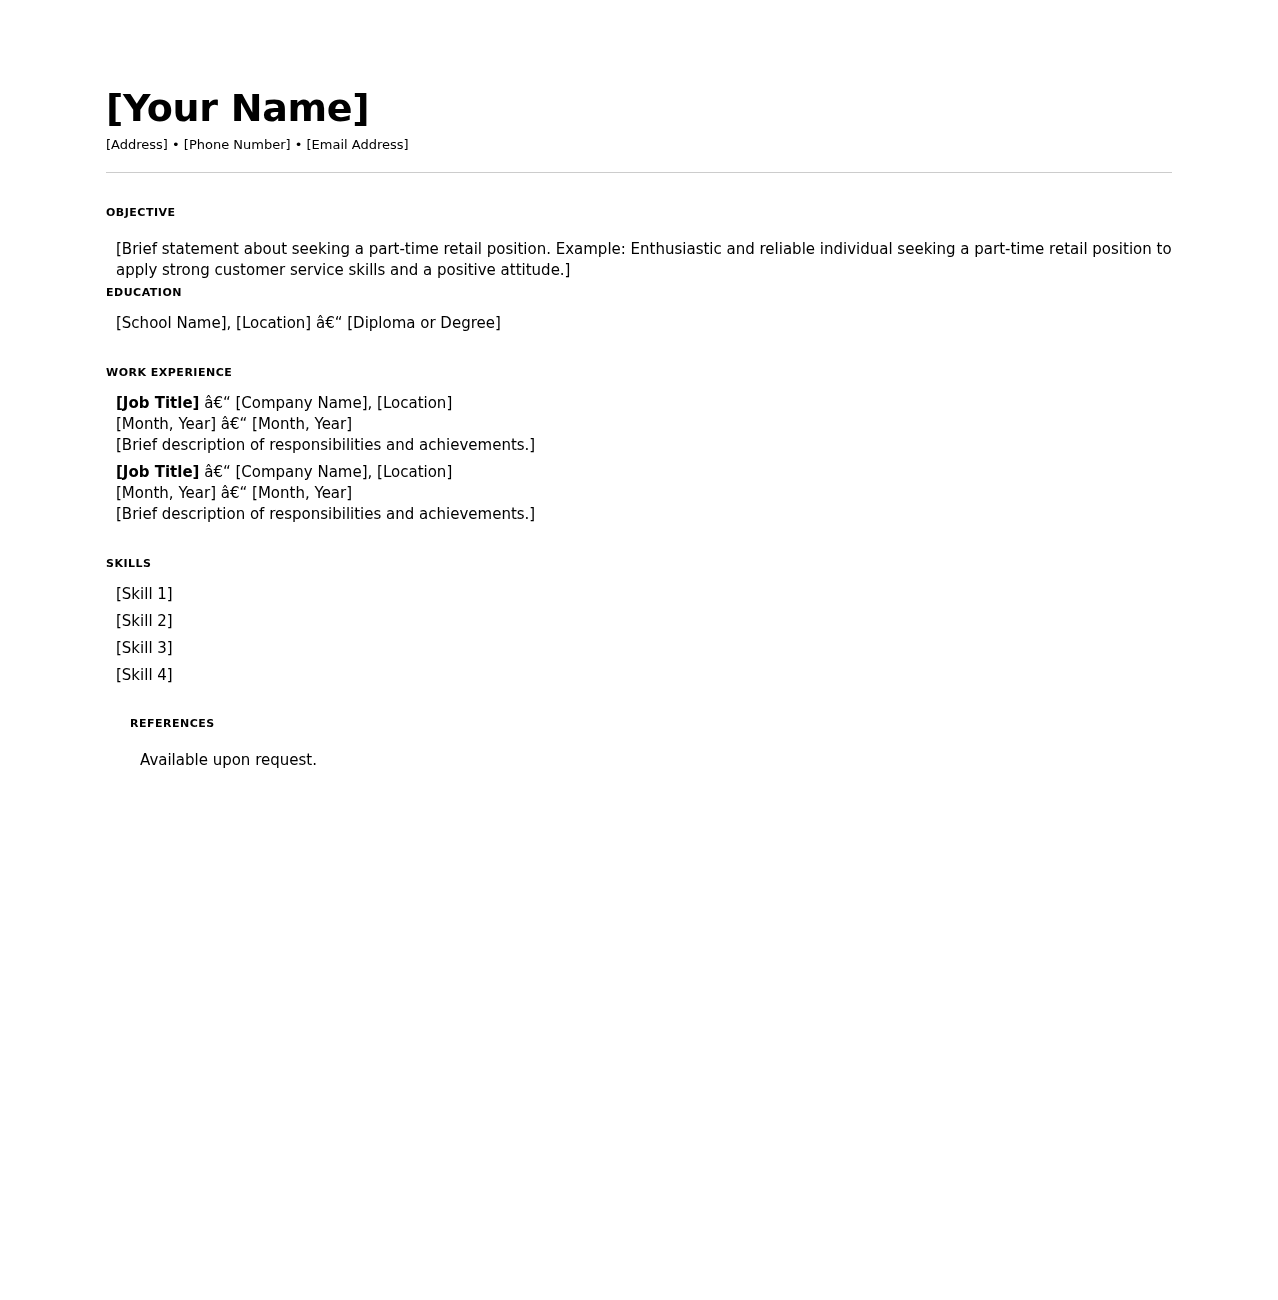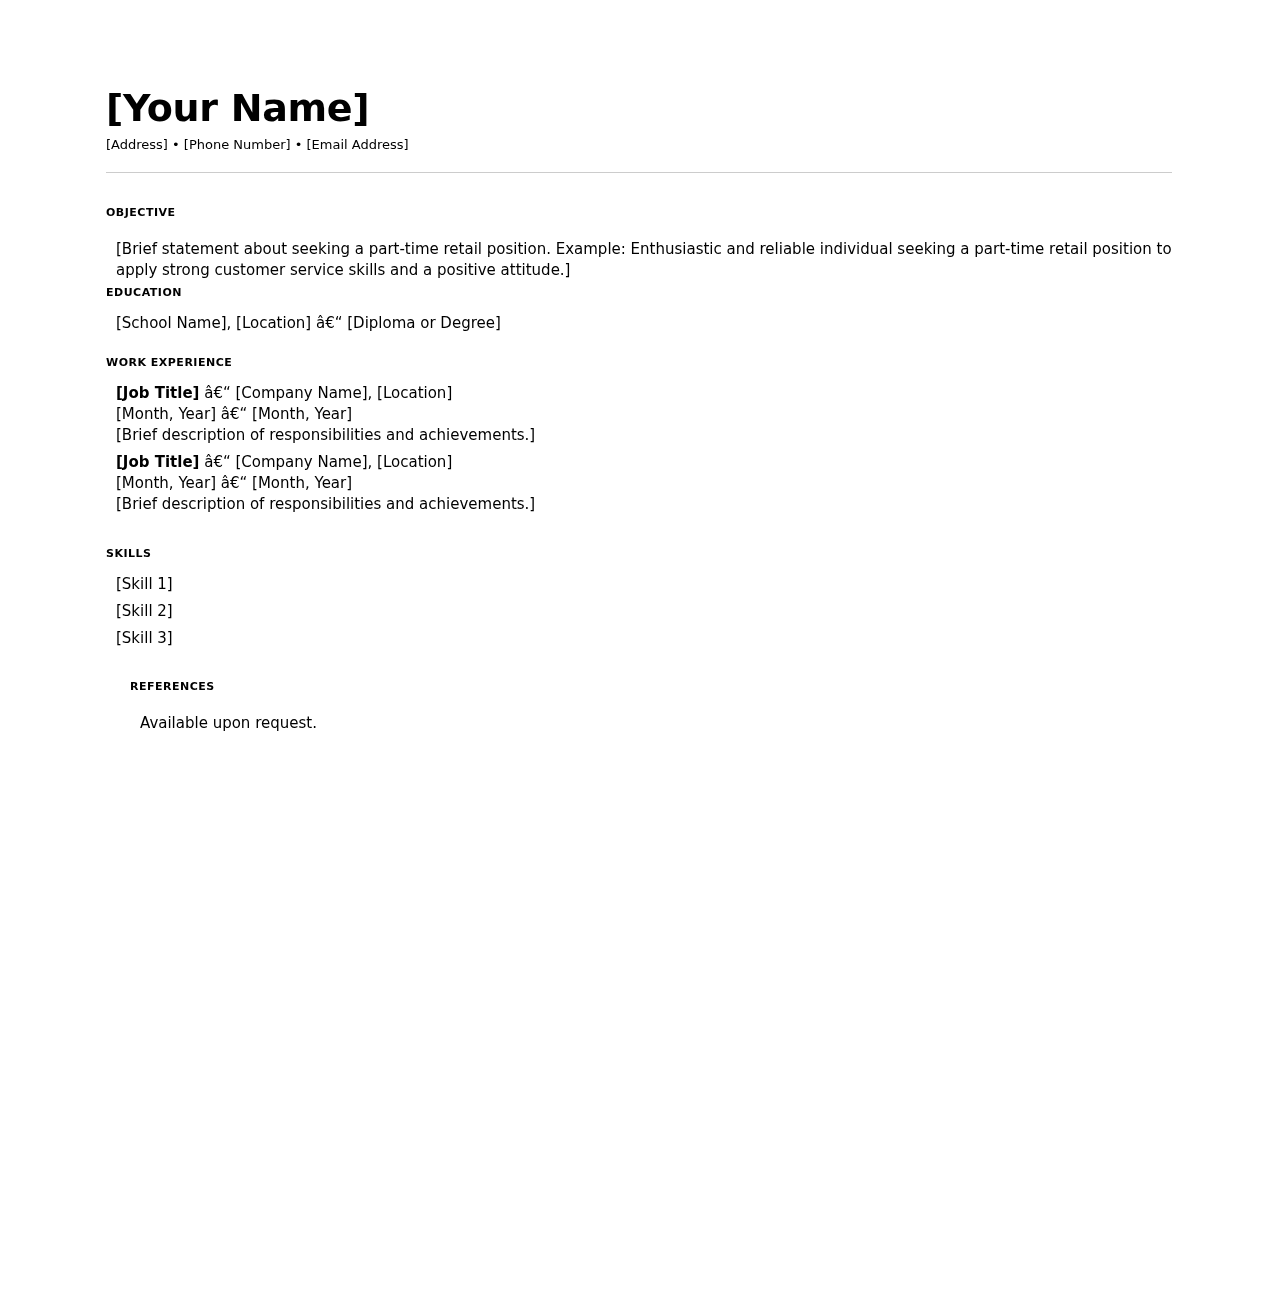--- a/index.html
+++ b/index.html
@@ -29,21 +29,21 @@
       font-size: 11px; font-weight: bold; letter-spacing: 0.5px;
       margin: 0; line-height: 24px;
     }
     .section-body {
       padding-left: 10px; font-size: 15px; line-height: 21px;
     }
     .sec-objective { margin-top: 28px; }
     .sec-objective .section-body { margin-top: 14px; }
     .sec-education { }
     .sec-education .section-body { margin-top: 8px; }
-    .sec-work { margin-top: 17px; }
+    .sec-work { margin-top: 27px; }
     .sec-work .section-body { margin-top: 8px; }
     .job + .job { margin-top: 6px; }
     .job-title { font-weight: bold; }
     .sec-skills { margin-top: 27px; }
     .sec-skills .section-body { margin-top: 8px; }
     .skill { line-height: 21px; margin-bottom: 6px; }
     .sec-references { margin-top: 26px; margin-left: 24px; }
     .sec-references .section-body { margin-top: 14px; }
   </style>
 </head>
@@ -81,20 +81,21 @@
       </div>
     </div>
   </div>
 
   <div class="sec-skills">
     <h2 class="section-title">SKILLS</h2>
     <div class="section-body">
       <div class="skill">[Skill 1]</div>
       <div class="skill">[Skill 2]</div>
       <div class="skill">[Skill 3]</div>
+      <div class="skill">[Skill 4]</div>
     </div>
   </div>
 
   <div class="sec-references">
     <h2 class="section-title">REFERENCES</h2>
     <div class="section-body">Available upon request.</div>
   </div>
 </div>
 
 </body></html>

